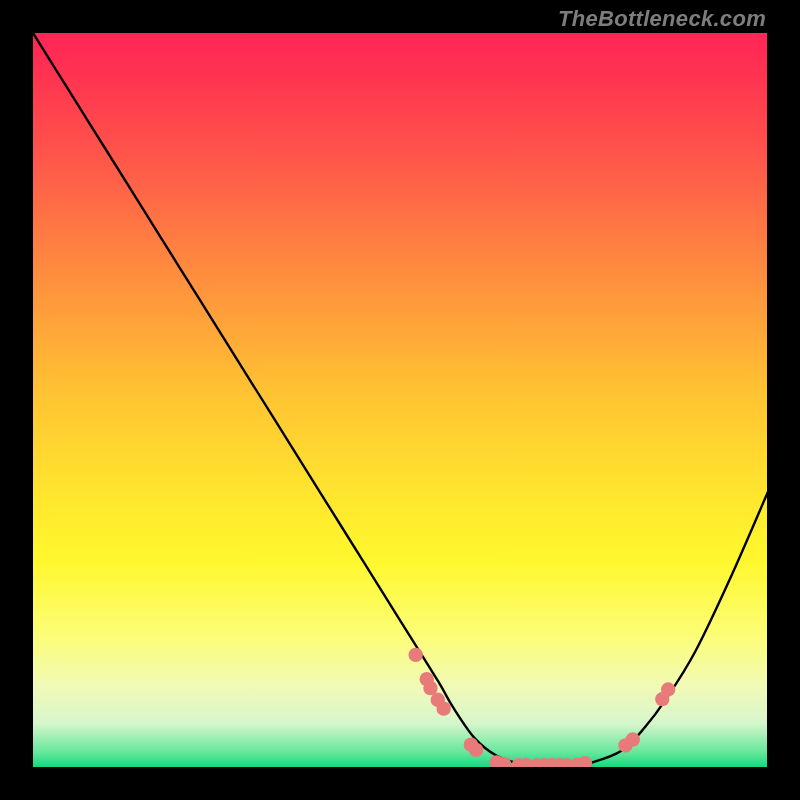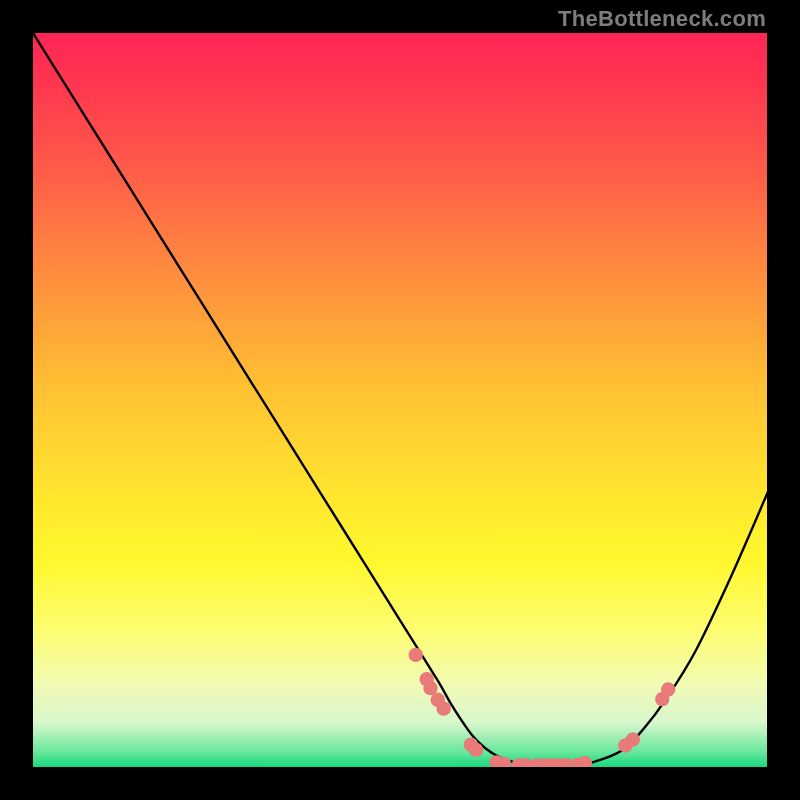--- a/index.html
+++ b/index.html
@@ -47,20 +47,21 @@
   .watermark {
     position: absolute;
     right: 34px;
     top: 6px;
     font-family: Arial, Helvetica, sans-serif;
     font-size: 22px;
     font-weight: 600;
     color: #7d7d7d;
     letter-spacing: 0.3px;
     user-select: none;
+    font-style: italic;
   }
   svg.overlay {
     position: absolute;
     left: 0; top: 0;
     width: 736px;
     height: 736px;
   }
 </style>
 </head>
 <body>

